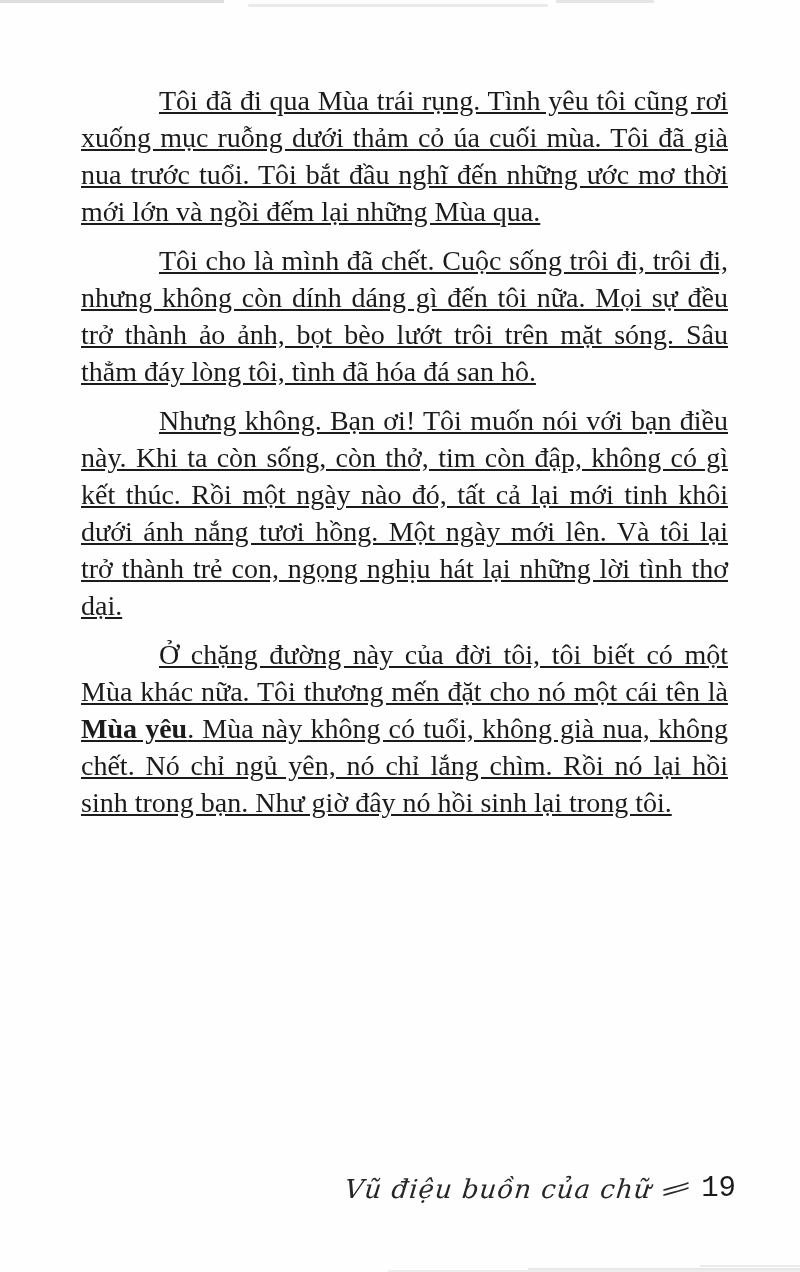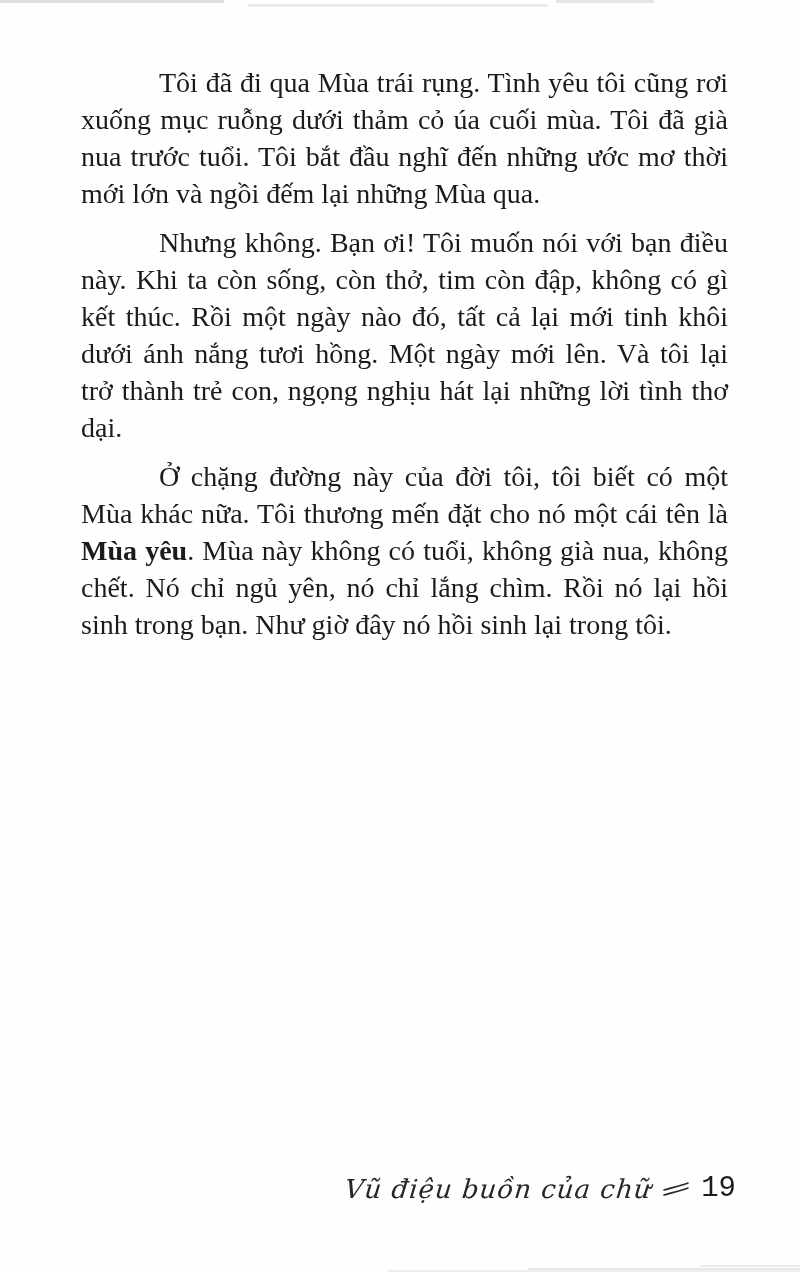--- a/index.html
+++ b/index.html
@@ -9,22 +9,23 @@
     width: 800px;
     height: 1272px;
     background: #fefefe;
     overflow: hidden;
     font-family: "Liberation Serif", serif;
     color: #1b1b1b;
   }
   .text-block {
     position: absolute;
     left: 81px;
-    top: 64px;
+    top: 82px;
     width: 647px;
+    text-decoration: underline;
   }
   .text-block p {
     font-size: 28px;
     line-height: 37px;
     text-align: justify;
     text-indent: 78px;
     margin-bottom: 12px;
     color: #1b1b1b;
   }
   .text-block p strong { font-weight: bold; }
@@ -64,20 +65,21 @@
 <body>
 
 <div class="page">
 
   <div class="artifact art-top-1"></div>
   <div class="artifact art-top-2"></div>
   <div class="artifact art-top-3"></div>
 
   <div class="text-block">
     <p>Tôi đã đi qua Mùa trái rụng. Tình yêu tôi cũng rơi xuống mục ruỗng dưới thảm cỏ úa cuối mùa. Tôi đã già nua trước tuổi. Tôi bắt đầu nghĩ đến những ước mơ thời mới lớn và ngồi đếm lại những Mùa qua.</p>
+    <p>Tôi cho là mình đã chết. Cuộc sống trôi đi, trôi đi, nhưng không còn dính dáng gì đến tôi nữa. Mọi sự đều trở thành ảo ảnh, bọt bèo lướt trôi trên mặt sóng. Sâu thẳm đáy lòng tôi, tình đã hóa đá san hô.</p>
     <p>Nhưng không. Bạn ơi! Tôi muốn nói với bạn điều này. Khi ta còn sống, còn thở, tim còn đập, không có gì kết thúc. Rồi một ngày nào đó, tất cả lại mới tinh khôi dưới ánh nắng tươi hồng. Một ngày mới lên. Và tôi lại trở thành trẻ con, ngọng nghịu hát lại những lời tình thơ dại.</p>
     <p><span>Ở chặng đường này của đời tôi, tôi biết có một Mùa khác nữa. Tôi thương mến đặt cho nó một cái tên là </span><strong>Mùa yêu</strong><span>. Mùa này không có tuổi, không già nua, không chết. Nó chỉ ngủ yên, nó chỉ lắng chìm. Rồi nó lại hồi sinh trong bạn. Như giờ đây nó hồi sinh lại trong tôi.</span></p>
   </div>
 
   <div class="footer">
     <span class="book-title-script">Vũ điệu buồn của chữ</span>
     <span class="flourish">
       <svg width="26" height="20" viewBox="0 0 26 20" xmlns="http://www.w3.org/2000/svg">
         <path d="M1 11 C 7 9, 18 7, 25 4" stroke="#2a2a2a" stroke-width="1.6" fill="none" stroke-linecap="round"></path>
         <path d="M1 16 C 7 14, 18 12, 25 9" stroke="#2a2a2a" stroke-width="1.6" fill="none" stroke-linecap="round"></path>

